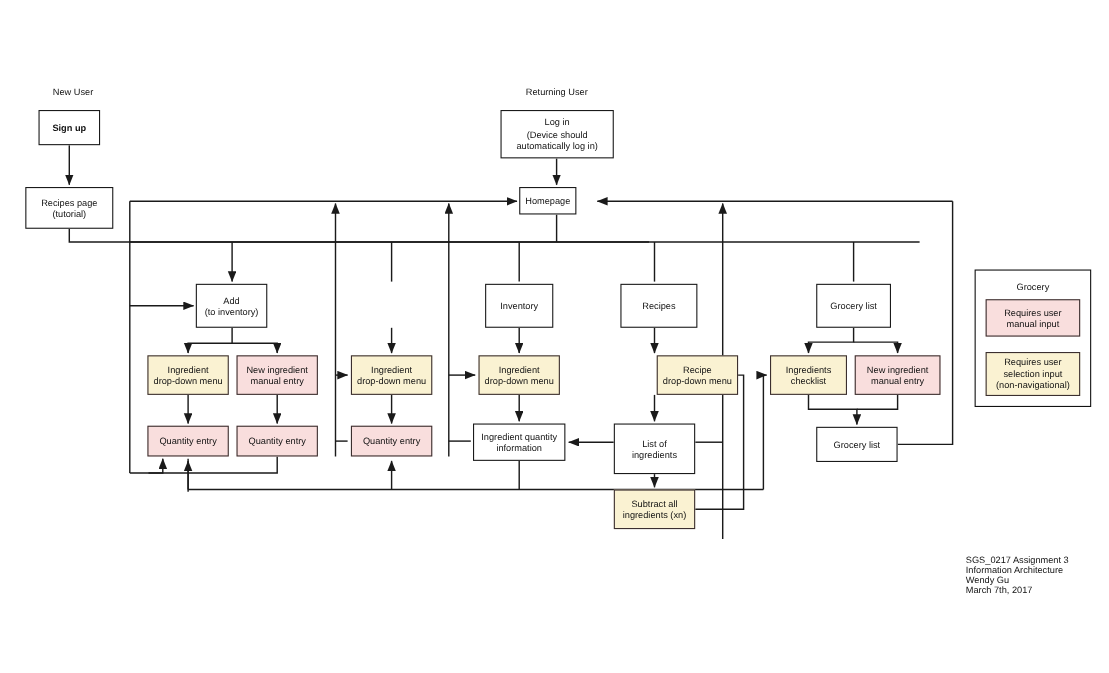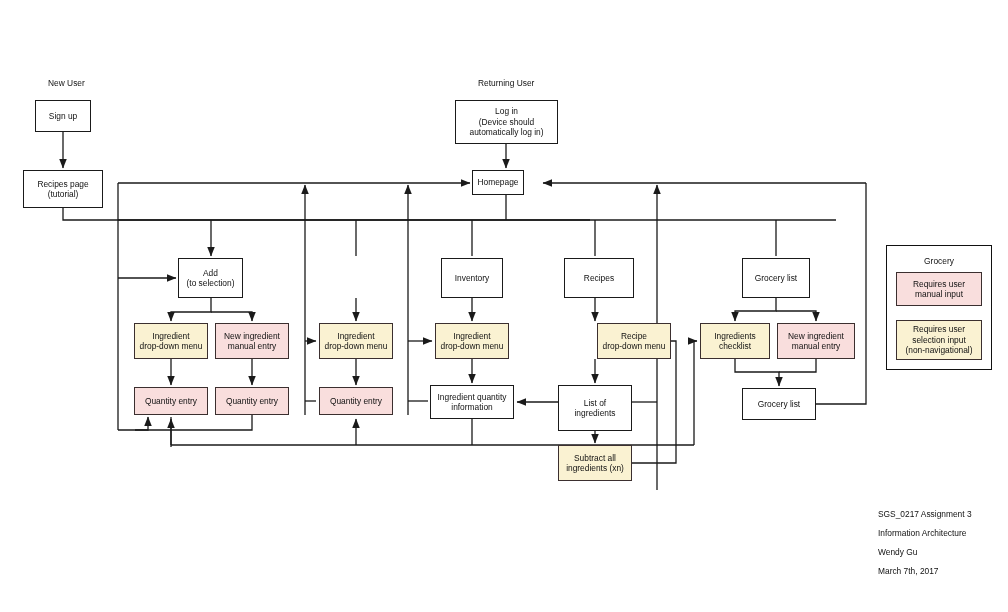--- a/index.html
+++ b/index.html
@@ -7,21 +7,21 @@
           font-family:"Liberation Sans","DejaVu Sans",sans-serif;overflow:hidden;}
   svg.wires{position:absolute;left:0;top:0;width:1008px;height:612px;pointer-events:none;}
   .node{position:absolute;box-sizing:border-box;border:1.3px solid #1a1a1a;background:#ffffff;
         display:flex;align-items:center;justify-content:center;text-align:center;
         font-size:8.4px;line-height:10.5px;color:#111111;padding:1px 2px;}
   .node.pink{background:#f9dedd;border-color:#3b2f2f;}
   .node.yellow{background:#faf2d2;border-color:#3b2f2f;}
   .caption{position:absolute;font-size:8.4px;color:#111111;white-space:nowrap;}
   #legend-box{position:absolute;box-sizing:border-box;border:1.6px solid #111111;background:#fff;}
   #legend-title{position:absolute;font-size:8.4px;color:#111;width:100%;text-align:center;}
-  #footer{position:absolute;font-size:8.4px;line-height:19px;color:#111;white-space:pre-line;}
+  #footer{position:absolute;font-size:8.4px;line-height:9px;color:#111;white-space:pre-line;}
 </style>
 </head>
 <body>
 
 <div id="canvas">
 
   <svg class="wires" viewBox="0 0 1008 612" xmlns="http://www.w3.org/2000/svg">
     <defs>
       <marker id="ah" markerWidth="9" markerHeight="9" refX="7.2" refY="3" orient="auto" markerUnits="strokeWidth">
         <path d="M0,0 L7.5,3 L0,6 z" fill="#1a1a1a"></path>
@@ -97,30 +97,30 @@
       <path d="M816,359 L816,372 L779,372"></path>
 
       <path d="M694,445 L694,341 L697,341" marker-end="url(#ah)"></path>
 
     </g>
   </svg>
 
   <div class="caption" style="left:48px;top:78px;">New User</div>
   <div class="caption" style="left:478px;top:78px;">Returning User</div>
 
-  <div class="node" style="left:35px;top:100px;width:56px;height:32px;">Sign up</div>
+  <div class="node" style="left:35px;top:100px;width:56px;height:32px;font-weight:bold;">Sign up</div>
   <div class="node" style="left:23px;top:170px;width:80px;height:38px;white-space:pre-line;">Recipes page
 (tutorial)</div>
   <div class="node" style="left:455px;top:100px;width:103px;height:44px;white-space:pre-line;">Log in
 (Device should
 automatically log in)</div>
   <div class="node" style="left:472px;top:170px;width:52px;height:25px;">Homepage</div>
 
   <div class="node" style="left:178px;top:258px;width:65px;height:40px;white-space:pre-line;">Add
-(to selection)</div>
+(to inventory)</div>
   <div class="node yellow" style="left:134px;top:323px;width:74px;height:36px;white-space:pre-line;">Ingredient
 drop-down menu</div>
   <div class="node pink" style="left:215px;top:323px;width:74px;height:36px;white-space:pre-line;">New ingredient
 manual entry</div>
   <div class="node pink" style="left:134px;top:387px;width:74px;height:28px;">Quantity entry</div>
   <div class="node pink" style="left:215px;top:387px;width:74px;height:28px;">Quantity entry</div>
 
   <div class="node yellow" style="left:319px;top:323px;width:74px;height:36px;white-space:pre-line;">Ingredient
 drop-down menu</div>
   <div class="node pink" style="left:319px;top:387px;width:74px;height:28px;">Quantity entry</div>

